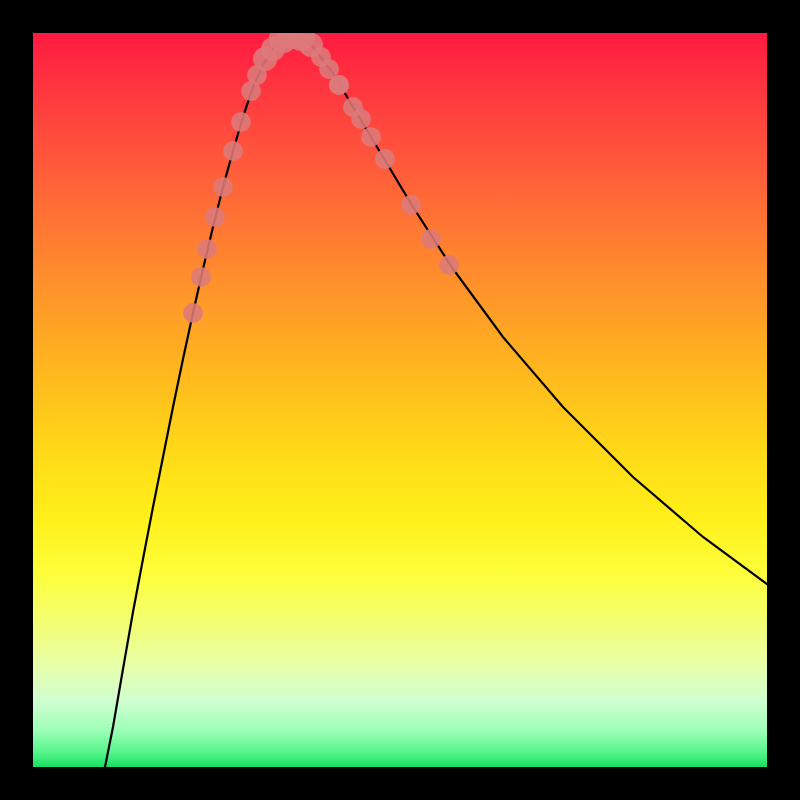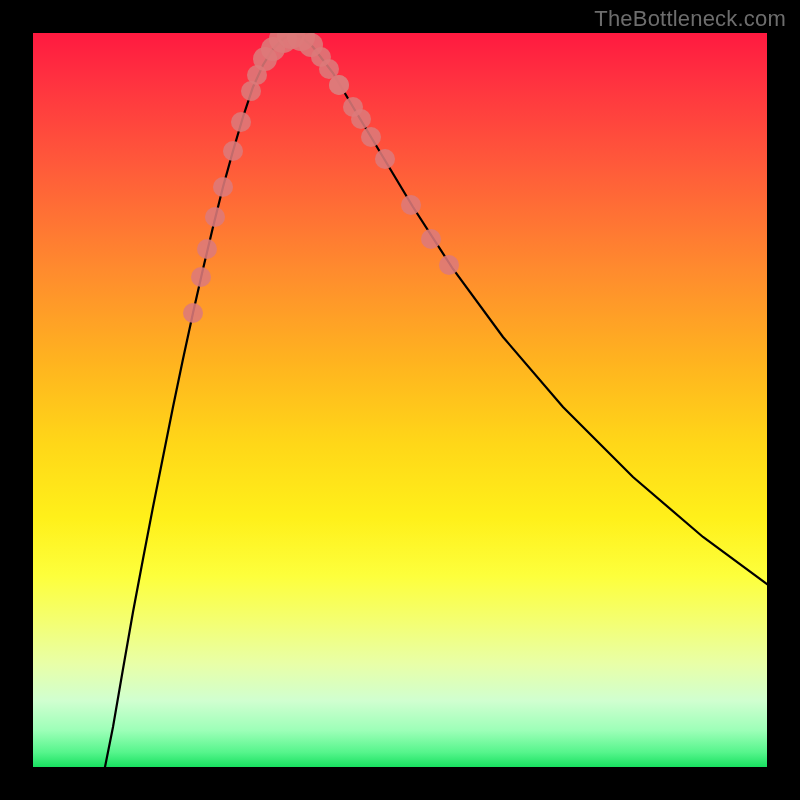--- a/index.html
+++ b/index.html
@@ -95,14 +95,13 @@
           <circle cx="320" cy="74" r="10" fill="#dd7a7a" fill-opacity="0.88" stroke="#c96868" stroke-width="0"></circle>
           <circle cx="338" cy="104" r="10" fill="#dd7a7a" fill-opacity="0.88" stroke="#c96868" stroke-width="0"></circle>
           <circle cx="328" cy="86" r="10" fill="#dd7a7a" fill-opacity="0.88" stroke="#c96868" stroke-width="0"></circle>
           <circle cx="352" cy="126" r="10" fill="#dd7a7a" fill-opacity="0.88" stroke="#c96868" stroke-width="0"></circle>
           <circle cx="378" cy="172" r="10" fill="#dd7a7a" fill-opacity="0.88" stroke="#c96868" stroke-width="0"></circle>
           <circle cx="398" cy="206" r="10" fill="#dd7a7a" fill-opacity="0.88" stroke="#c96868" stroke-width="0"></circle>
           <circle cx="416" cy="232" r="10" fill="#dd7a7a" fill-opacity="0.88" stroke="#c96868" stroke-width="0"></circle>
         </g>
     </svg>
   </div>
-  <div class="watermark">TheBottleneck.com</div>
 </div>
 
 </body></html>

